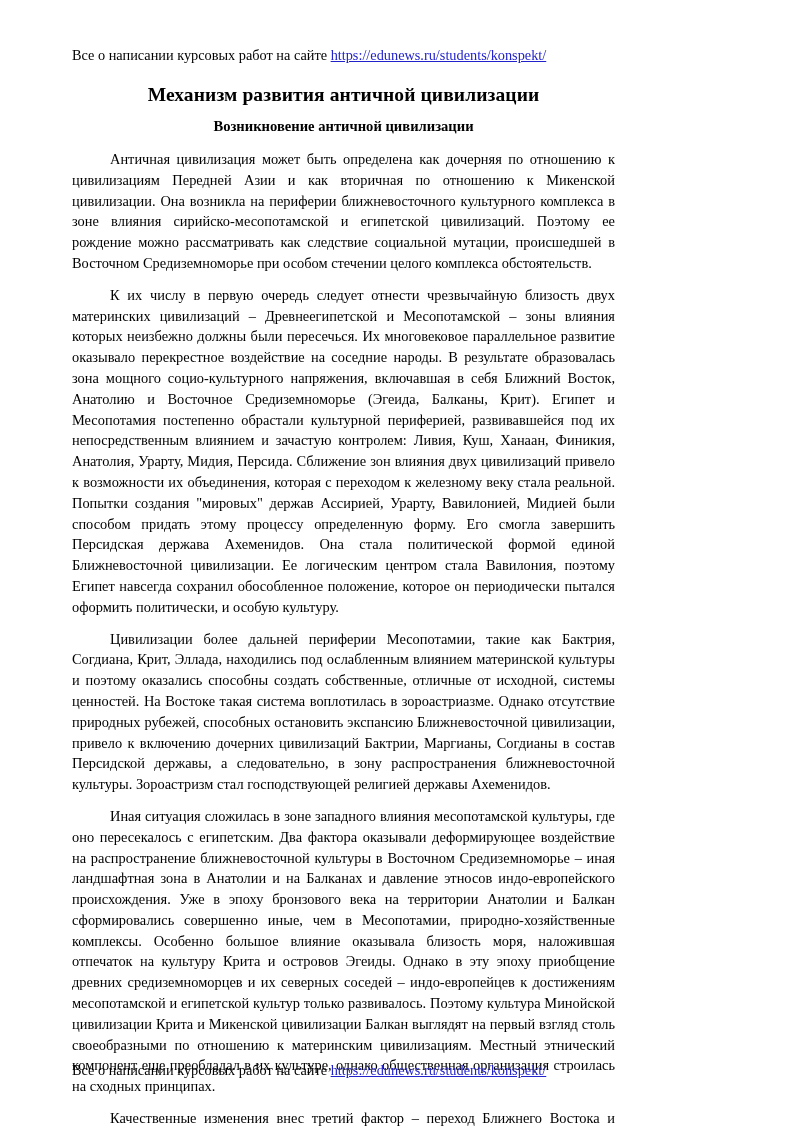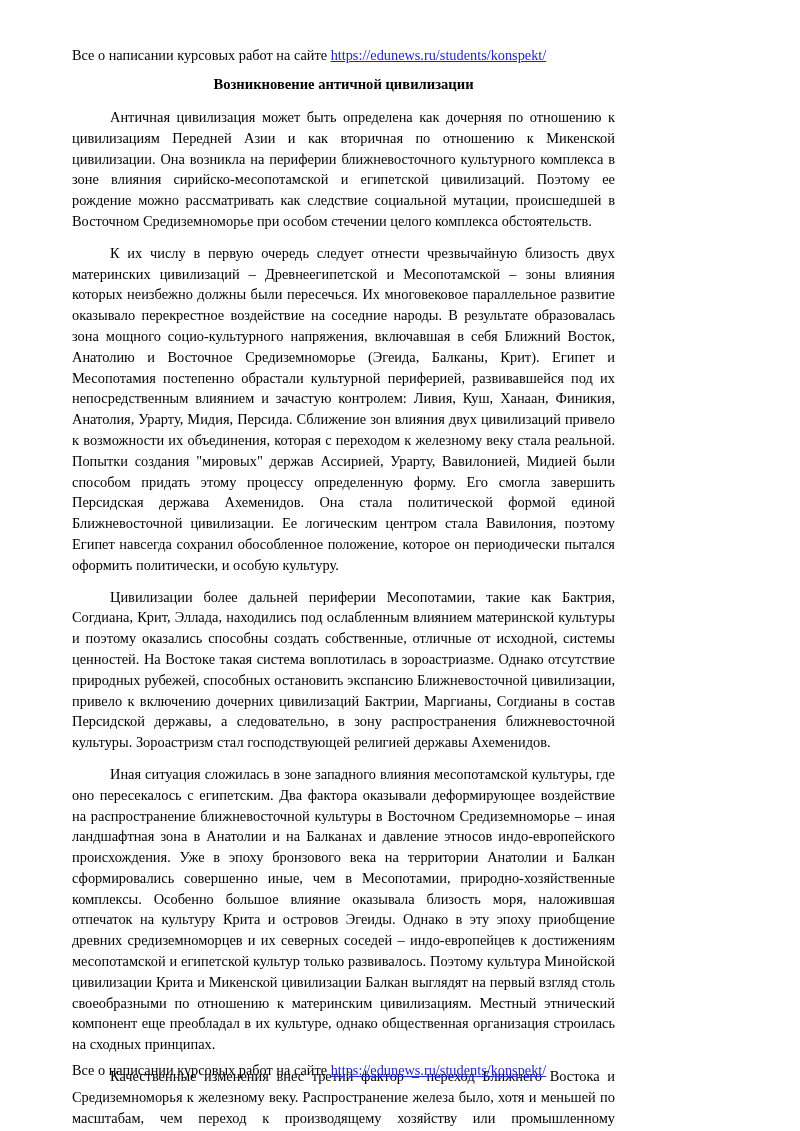--- a/index.html
+++ b/index.html
@@ -79,20 +79,21 @@
 </style>
 </head>
 <body>
 
 <div class="page">
 
   <div class="running-line running-header">
     <span>Все о написании курсовых работ на сайте </span><a class="site-link" href="#" style="color: rgb(34, 34, 204);">https://edunews.ru/students/konspekt/</a>
   </div>
 
+  <h1 class="doc-title">Механизм развития античной цивилизации</h1>
   <h2 class="doc-subtitle">Возникновение античной цивилизации</h2>
 
   <div class="body-copy">
     <p class="para">Античная цивилизация может быть определена как дочерняя по отношению к цивилизациям Передней Азии и как вторичная по отношению к Микенской цивилизации. Она возникла на периферии ближневосточного культурного комплекса в зоне влияния сирийско-месопотамской и египетской цивилизаций. Поэтому ее рождение можно рассматривать как следствие социальной мутации, происшедшей в Восточном Средиземноморье при особом стечении целого комплекса обстоятельств.</p>
     <p class="para">К их числу в первую очередь следует отнести чрезвычайную близость двух материнских цивилизаций – Древнеегипетской и Месопотамской – зоны влияния которых неизбежно должны были пересечься. Их многовековое параллельное развитие оказывало перекрестное воздействие на соседние народы. В результате образовалась зона мощного социо-культурного напряжения, включавшая в себя Ближний Восток, Анатолию и Восточное Средиземноморье (Эгеида, Балканы, Крит). Египет и Месопотамия постепенно обрастали культурной периферией, развивавшейся под их непосредственным влиянием и зачастую контролем: Ливия, Куш, Ханаан, Финикия, Анатолия, Урарту, Мидия, Персида. Сближение зон влияния двух цивилизаций привело к возможности их объединения, которая с переходом к железному веку стала реальной. Попытки создания "мировых" держав Ассирией, Урарту, Вавилонией, Мидией были способом придать этому процессу определенную форму. Его смогла завершить Персидская держава Ахеменидов. Она стала политической формой единой Ближневосточной цивилизации. Ее логическим центром стала Вавилония, поэтому Египет навсегда сохранил обособленное положение, которое он периодически пытался оформить политически, и особую культуру.</p>
     <p class="para">Цивилизации более дальней периферии Месопотамии, такие как Бактрия, Согдиана, Крит, Эллада, находились под ослабленным влиянием материнской культуры и поэтому оказались способны создать собственные, отличные от исходной, системы ценностей. На Востоке такая система воплотилась в зороастриазме. Однако отсутствие природных рубежей, способных остановить экспансию Ближневосточной цивилизации, привело к включению дочерних цивилизаций Бактрии, Маргианы, Согдианы в состав Персидской державы, а следовательно, в зону распространения ближневосточной культуры. Зороастризм стал господствующей религией державы Ахеменидов.</p>
     <p class="para">Иная ситуация сложилась в зоне западного влияния месопотамской культуры, где оно пересекалось с египетским. Два фактора оказывали деформирующее воздействие на распространение ближневосточной культуры в Восточном Средиземноморье – иная ландшафтная зона в Анатолии и на Балканах и давление этносов индо-европейского происхождения. Уже в эпоху бронзового века на территории Анатолии и Балкан сформировались совершенно иные, чем в Месопотамии, природно-хозяйственные комплексы. Особенно большое влияние оказывала близость моря, наложившая отпечаток на культуру Крита и островов Эгеиды. Однако в эту эпоху приобщение древних средиземноморцев и их северных соседей – индо-европейцев к достижениям месопотамской и египетской культур только развивалось. Поэтому культура Минойской цивилизации Крита и Микенской цивилизации Балкан выглядят на первый взгляд столь своеобразными по отношению к материнским цивилизациям. Местный этнический компонент еще преобладал в их культуре, однако общественная организация строилась на сходных принципах.</p>
     <p class="para">Качественные изменения внес третий фактор – переход Ближнего Востока и Средиземноморья к железному веку. Распространение железа было, хотя и меньшей по масштабам, чем переход к производящему хозяйству или промышленному производству, но заметной технологической революцией в истории человечества. Она привела к окончательному отделению ремесла от сельского хозяйства, а следовательно, развитию</p>
   </div>
 

